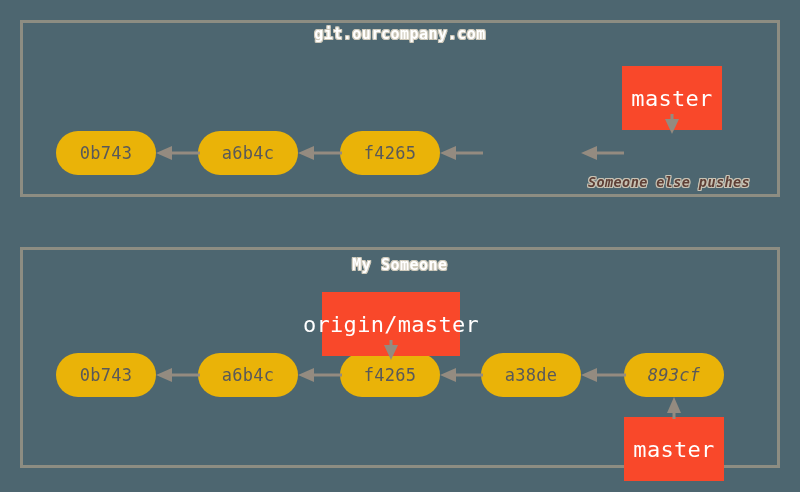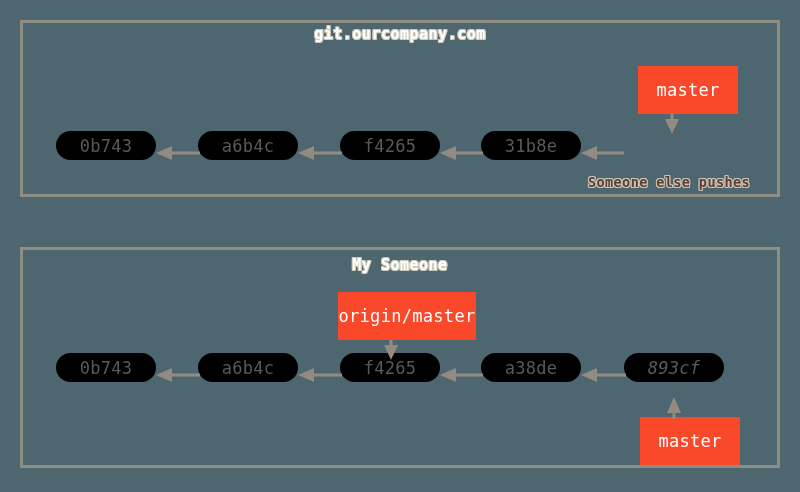--- a/index.html
+++ b/index.html
@@ -68,54 +68,54 @@
     text-shadow:
       -1px -1px 0 #c8c3b4,
        1px -1px 0 #c8c3b4,
       -1px  1px 0 #c8c3b4,
        1px  1px 0 #c8c3b4,
        0px -1px 0 #c8c3b4,
        0px  1px 0 #c8c3b4,
       -1px  0px 0 #c8c3b4,
        1px  0px 0 #c8c3b4;
     white-space: nowrap;
+    font-style: italic;
   }
   #caption-push { left: 588px; top: 174px; }
 
   
   .commit {
     position: absolute;
     width: 100px;
-    height: 29px;
+    height: 44px;
     border-radius: 22px;
-    background: #000000;
+    background: #eab308;
     color: #59595a;
     font-family: "DejaVu Sans Mono", monospace;
     font-size: 17px;
     display: flex;
     align-items: center;
     justify-content: center;
     box-sizing: border-box;
     letter-spacing: 0.3px;
   }
 
   
   .refbox {
     position: absolute;
     background: #f9482a;
     color: #ffffff;
     font-family: "DejaVu Sans Mono", monospace;
-    font-size: 17px;
+    font-size: 22px;
     display: flex;
     align-items: center;
     justify-content: center;
-    height: 48px;
+    height: 64px;
     box-sizing: border-box;
     letter-spacing: 0.3px;
-    margin-left: 16px;
   }
   #ref-remote-master { left: 622px; top: 66px;  width: 100px; }
   #ref-origin-master { left: 322px; top: 292px; width: 138px; text-align: right; }
   #ref-local-master  { left: 624px; top: 417px; width: 100px; }
 
   
   .arrow-svg {
     position: absolute;
     overflow: visible;
     pointer-events: none;
@@ -134,21 +134,20 @@
 
 <div id="stage">
 
   <div class="panel" id="panel-remote"></div>
 
   <div class="panel-title" id="title-remote">git.ourcompany.com</div>
 
   <div class="commit" style="left:56px;  top:131px;">0b743</div>
   <div class="commit" style="left:198px; top:131px;">a6b4c</div>
   <div class="commit" style="left:340px; top:131px;">f4265</div>
-  <div class="commit" style="left:481px; top:131px;">31b8e</div>
 
   <svg class="arrow-svg" style="left:156px; top:143px;" width="44" height="20">
     <line class="arrow-line" x1="44" y1="10" x2="14" y2="10"></line>
     <polygon class="arrow-head" points="0,10 16,3 16,17"></polygon>
   </svg>
   <svg class="arrow-svg" style="left:298px; top:143px;" width="44" height="20">
     <line class="arrow-line" x1="44" y1="10" x2="14" y2="10"></line>
     <polygon class="arrow-head" points="0,10 16,3 16,17"></polygon>
   </svg>
   <svg class="arrow-svg" style="left:440px; top:143px;" width="43" height="20">

